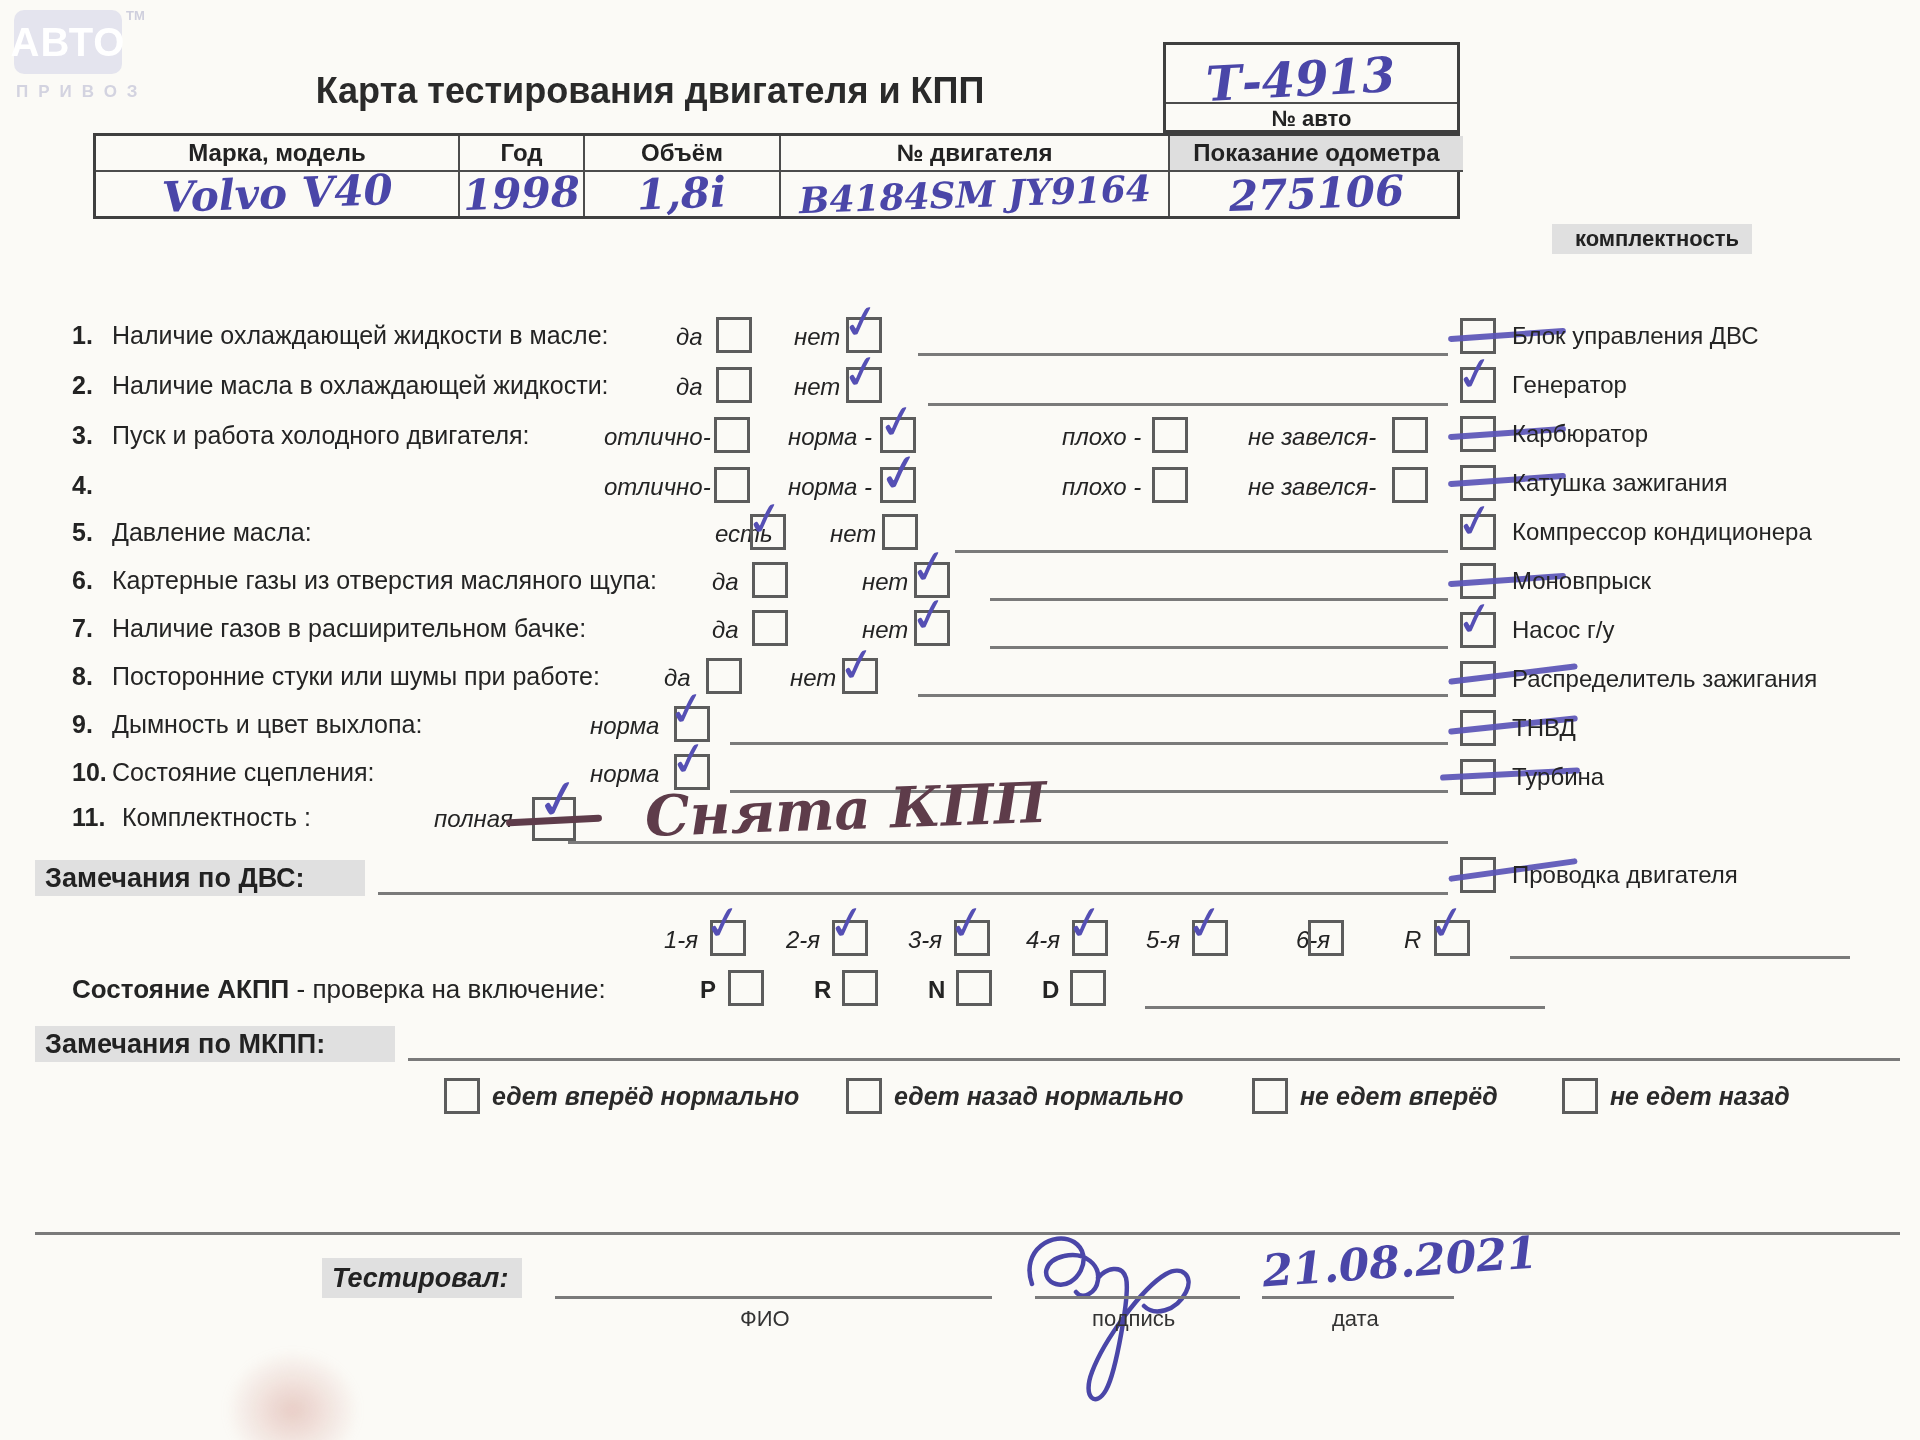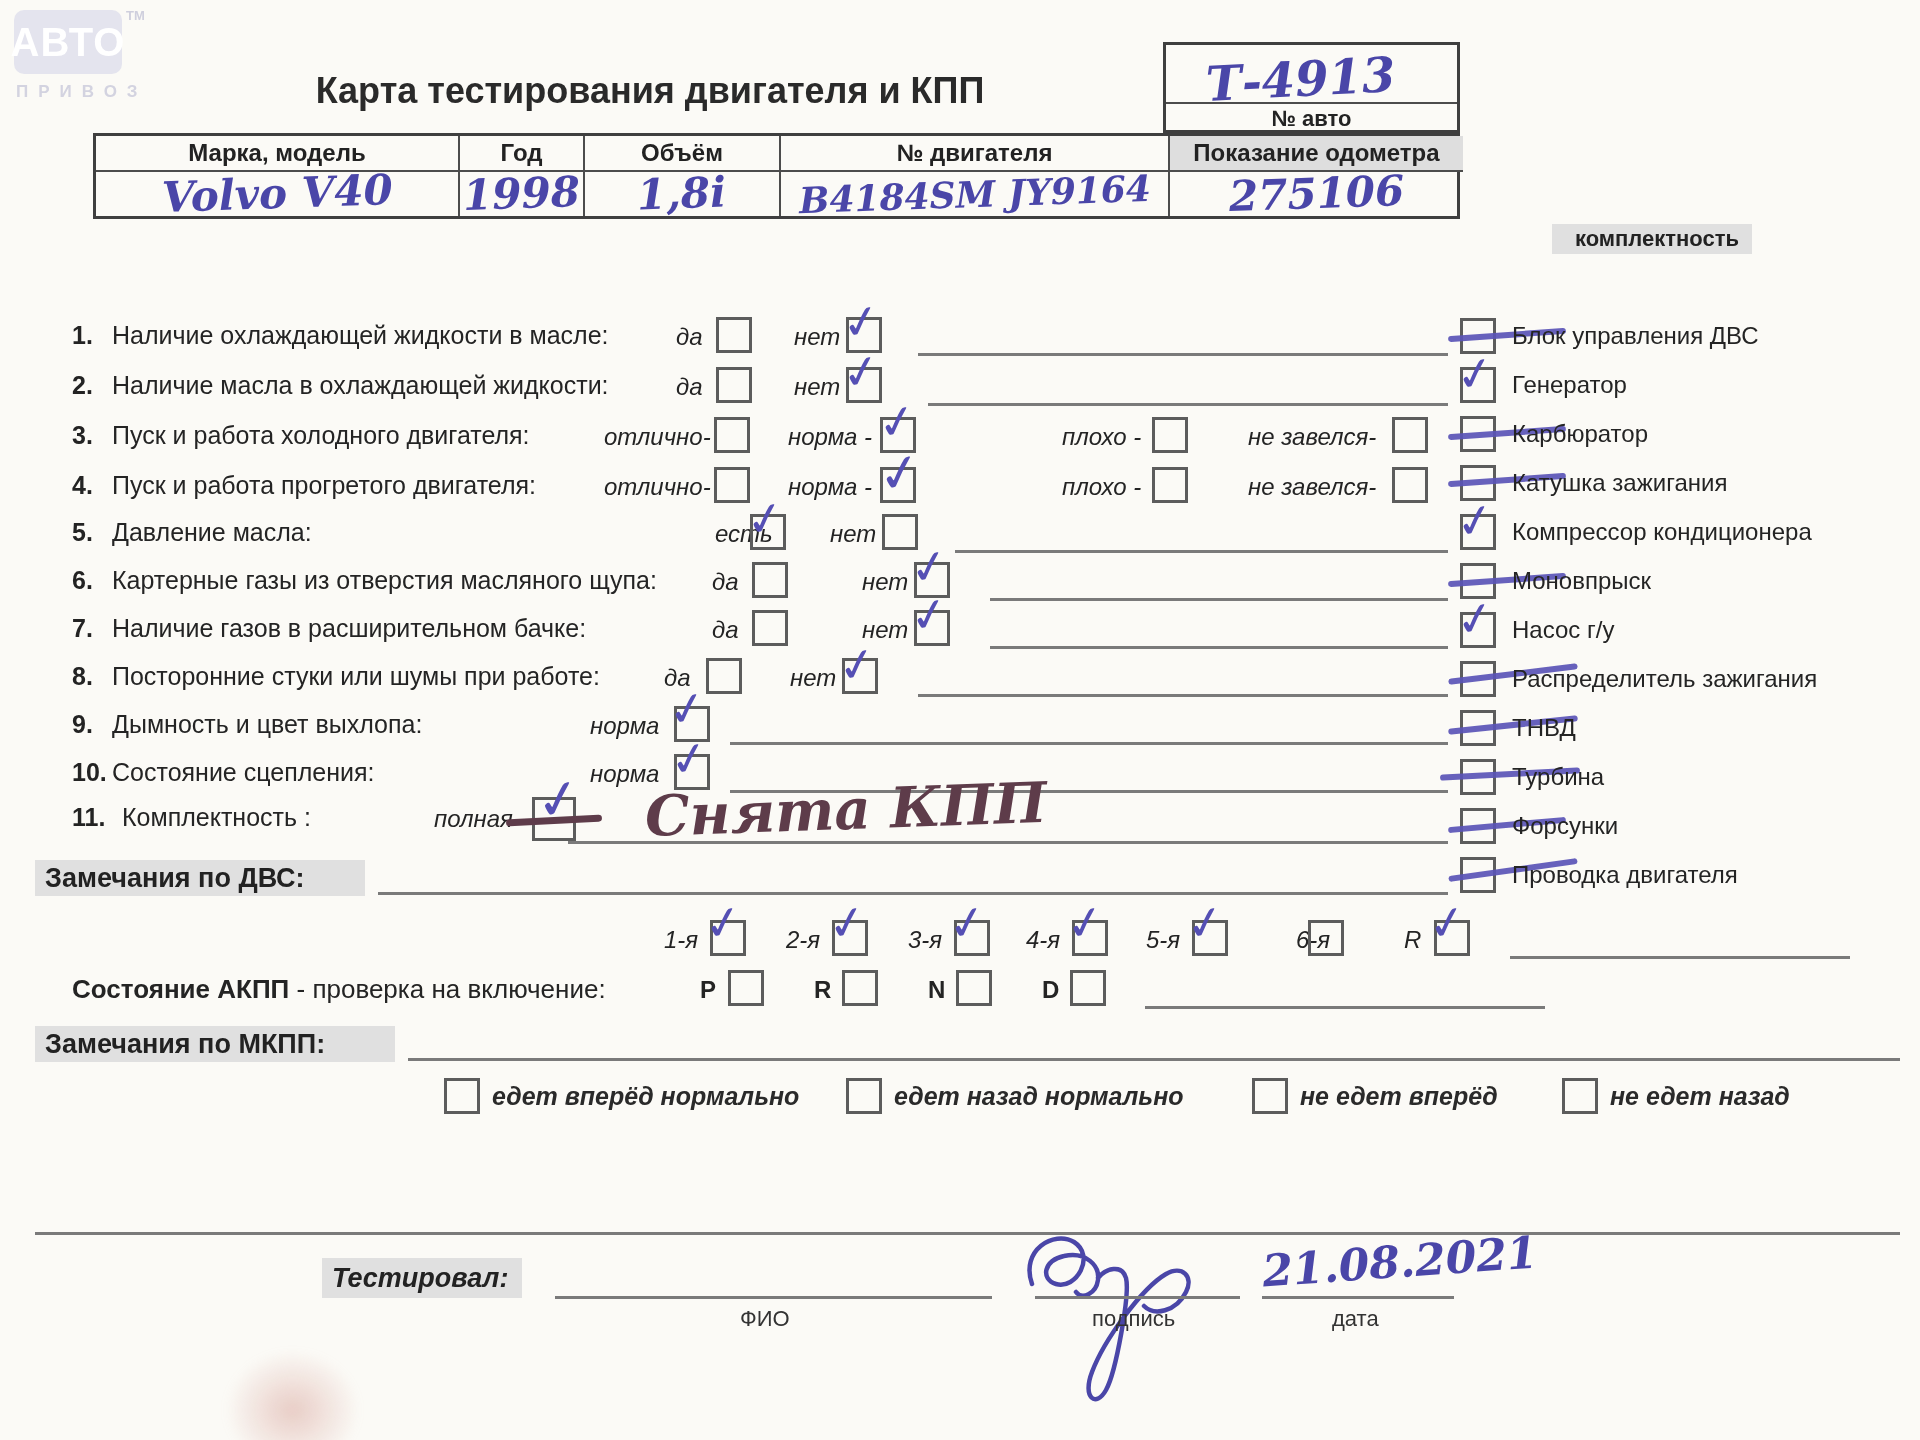--- a/index.html
+++ b/index.html
@@ -154,25 +154,20 @@
   </div>
   <div class="row" style="top:710px;height:36px;">
     <span class="cb" style="left:1460px;top:0;"></span>
     <span class="swoosh" style="left:1448px;top:12px;width:130px;transform:rotate(-6deg);"></span>
     <span class="eq-lbl" style="left:1512px;">ТНВД</span>
   </div>
   <div class="row" style="top:759px;height:36px;">
     <span class="cb" style="left:1460px;top:0;"></span>
     <span class="swoosh" style="left:1440px;top:12px;width:140px;transform:rotate(-3deg);"></span>
     <span class="eq-lbl" style="left:1512px;">Турбина</span>
-  </div>
-  <div class="row" style="top:808px;height:36px;">
-    <span class="cb" style="left:1460px;top:0;"></span>
-    <span class="swoosh" style="left:1448px;top:14px;width:118px;transform:rotate(-5deg);"></span>
-    <span class="eq-lbl" style="left:1512px;">Форсунки</span>
   </div>
   <div class="row" style="top:857px;height:36px;">
     <span class="cb" style="left:1460px;top:0;"></span>
     <span class="swoosh" style="left:1448px;top:10px;width:130px;transform:rotate(-8deg);"></span>
     <span class="eq-lbl" style="left:1512px;">Проводка двигателя</span>
   </div>
 
   <div class="row" style="top:315px;">
     <span class="num" style="left:72px;">1.</span>
     <span class="lbl" style="left:112px;">Наличие охлаждающей жидкости в масле:</span>
@@ -204,21 +199,20 @@
     <span class="cb" style="left:880px;top:2px;"></span>
     <span class="tick" style="left:878px;top:-16px;">✓</span>
     <span class="opt" style="left:1062px;">плохо -</span>
     <span class="cb" style="left:1152px;top:2px;"></span>
     <span class="opt" style="left:1248px;">не завелся-</span>
     <span class="cb" style="left:1392px;top:2px;"></span>
   </div>
 
   <div class="row" style="top:465px;">
     <span class="num" style="left:72px;">4.</span>
-    <span class="lbl" style="left:112px;">Пуск и работа прогретого двигателя:</span>
     <span class="opt" style="left:604px;">отлично-</span>
     <span class="cb" style="left:714px;top:2px;"></span>
     <span class="opt" style="left:788px;">норма -</span>
     <span class="cb" style="left:880px;top:2px;"></span>
     <span class="tick" style="left:878px;top:-18px;font-size:52px;">✓</span>
     <span class="opt" style="left:1062px;">плохо -</span>
     <span class="cb" style="left:1152px;top:2px;"></span>
     <span class="opt" style="left:1248px;">не завелся-</span>
     <span class="cb" style="left:1392px;top:2px;"></span>
   </div>

